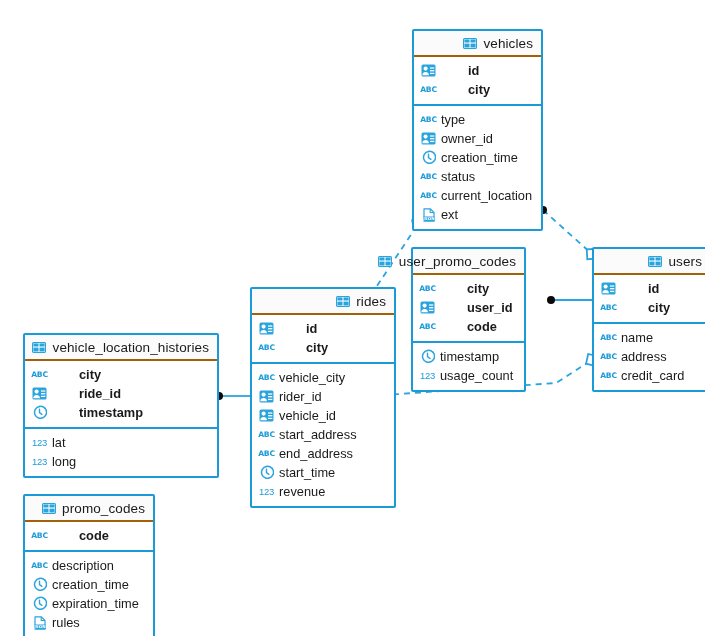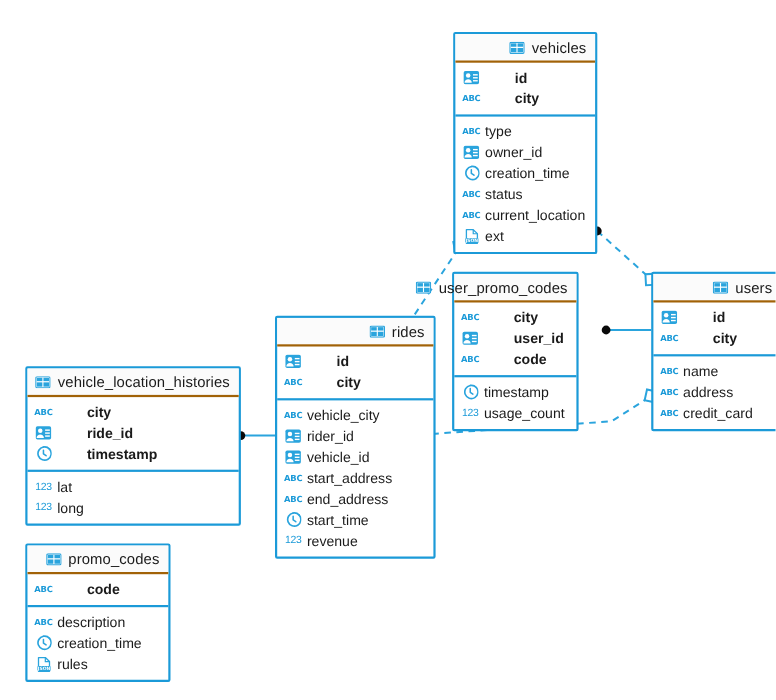--- a/index.html
+++ b/index.html
@@ -499,20 +499,30 @@
               <svg width="15" height="15" viewBox="0 0 15 15">
                 <path d="M13 3.3 A6 6 0 1 1 7.5 1.4" fill="none" stroke="#2aa4dd" stroke-width="1.5" stroke-linecap="round"></path>
                 <path d="M7.5 1.4 A6 6 0 0 1 13 3.3" fill="none" stroke="#2aa4dd" stroke-width="1.5" stroke-linecap="round"></path>
                 <path d="M7.5 4.3v3.4l2.4 1.6" fill="none" stroke="#2aa4dd" stroke-width="1.4" stroke-linecap="round" stroke-linejoin="round"></path>
               </svg>
             </span>
             <span>creation_time</span>
           </div>
           <div class="field">
             <span class="ico">
+              <svg width="15" height="15" viewBox="0 0 15 15">
+                <path d="M13 3.3 A6 6 0 1 1 7.5 1.4" fill="none" stroke="#2aa4dd" stroke-width="1.5" stroke-linecap="round"></path>
+                <path d="M7.5 1.4 A6 6 0 0 1 13 3.3" fill="none" stroke="#2aa4dd" stroke-width="1.5" stroke-linecap="round"></path>
+                <path d="M7.5 4.3v3.4l2.4 1.6" fill="none" stroke="#2aa4dd" stroke-width="1.4" stroke-linecap="round" stroke-linejoin="round"></path>
+              </svg>
+            </span>
+            <span>expiration_time</span>
+          </div>
+          <div class="field">
+            <span class="ico">
               <svg width="14" height="14" viewBox="0 0 14 14">
                 <path d="M2 0.8h6.2L12 4.4v8.8H2z" fill="#ffffff" stroke="#2aa4dd" stroke-width="1.2" stroke-linejoin="round"></path>
                 <path d="M8.2 0.9v3.6H11.9" fill="none" stroke="#2aa4dd" stroke-width="1.1"></path>
                 <rect x="1.1" y="8.5" width="11.8" height="4.5" rx="0.6" fill="#2aa4dd"></rect>
                 <text x="7" y="12.1" font-family="DejaVu Sans, sans-serif" font-size="4.1" font-weight="bold" fill="#ffffff" text-anchor="middle">JSON</text>
               </svg>
             </span>
             <span>rules</span>
           </div>
         </div>

